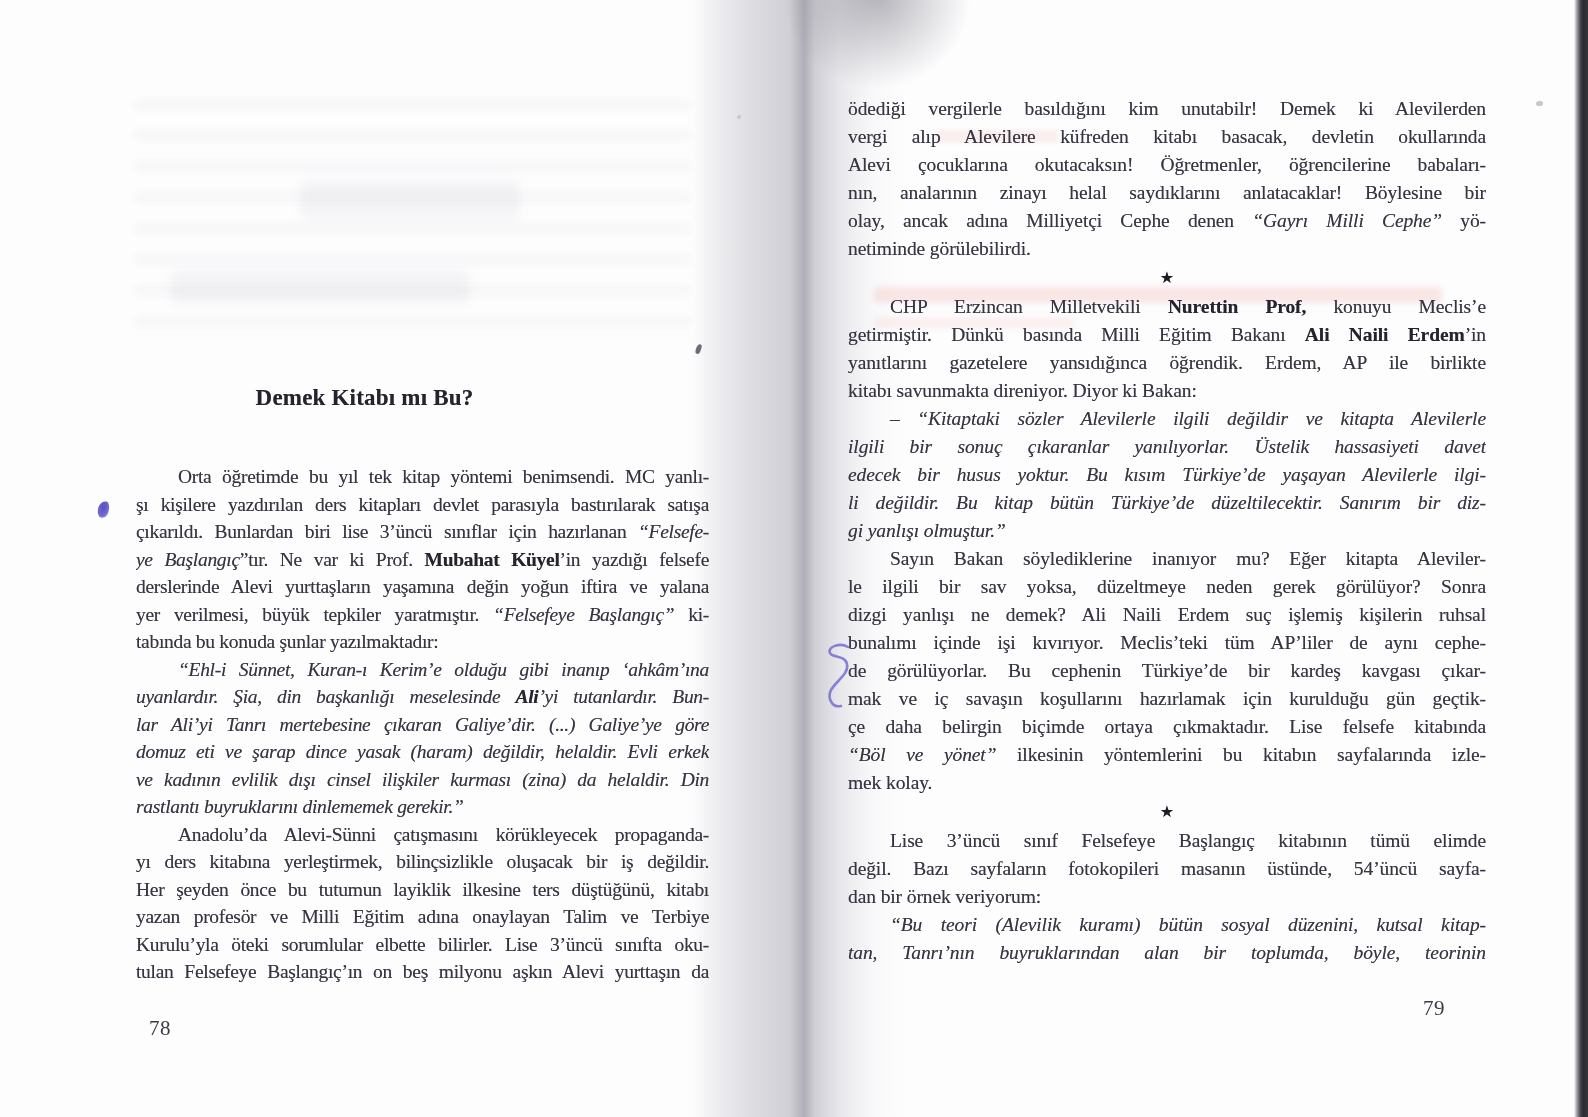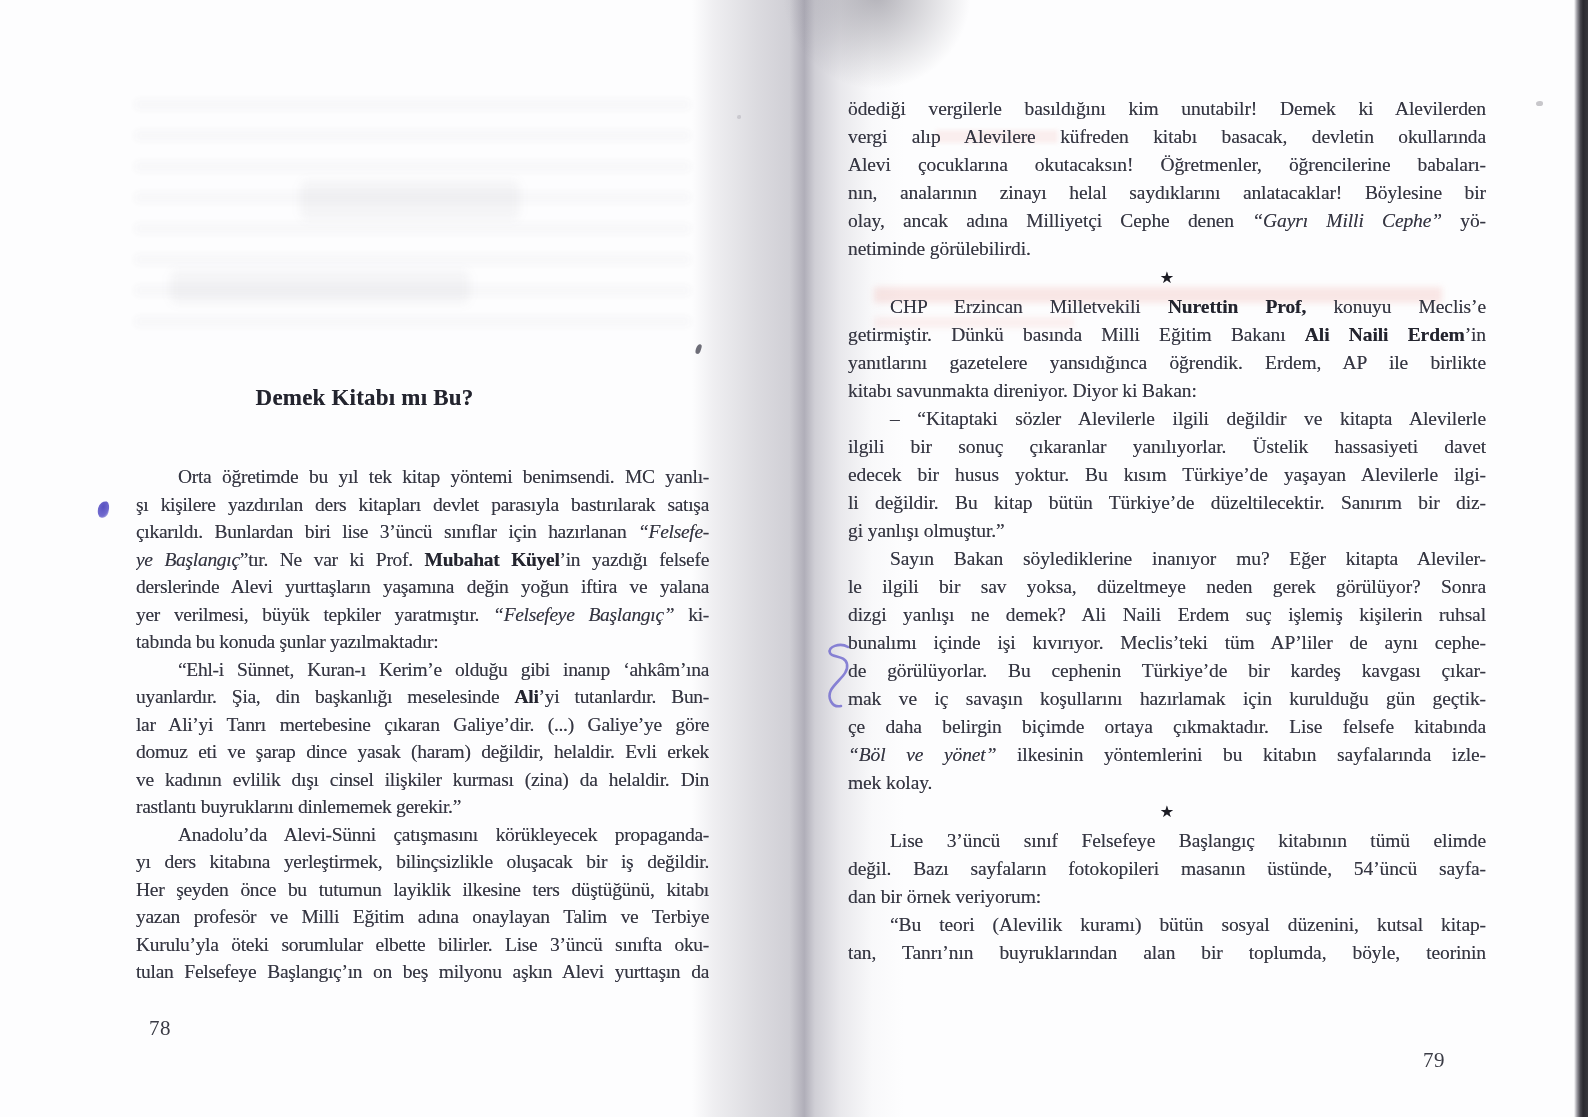--- a/index.html
+++ b/index.html
@@ -62,36 +62,36 @@
   #left-page{left:108px;top:0;width:601px;font-size:19.5px;letter-spacing:-.3px;}
   #right-page{left:848px;top:95px;width:638px;font-size:19.5px;letter-spacing:-.1px;}
   #left-page .line{line-height:27.5px;height:27.5px;}
   #right-page .line{line-height:28px;height:28px;}
   .line{
     text-align:justify;text-align-last:justify;overflow:hidden;white-space:normal;
   }
   .line.last{text-align-last:left;}
   .line.first{text-indent:42px;}
   .p{margin:0;}
-  .p.italic{}
+  .p.italic{font-style:italic;}
   .seg.b{font-weight:bold;color:var(--title-ink);}
   .seg.i{font-style:italic;font-family:Liberation Serif, serif;}
   .title{
     margin:383px 88px 0 0;text-align:center;font-weight:bold;font-size:23px;line-height:30px;
     color:var(--title-ink);letter-spacing:.2px;
   }
   #left-blocks{margin-top:50px;margin-left:28px;}
   .star-sep{
     text-align:center;height:30px;line-height:30px;font-size:16px;color:#1c1c24;
     letter-spacing:0;text-indent:0;
   }
   .page-number{position:absolute;font-size:21px;color:#3a3b45;letter-spacing:.5px;
     font-family:"Liberation Serif","DejaVu Serif",serif;}
   #pn-left{left:108px;top:1016px;margin-left:41px;}
-  #pn-right{left:1423px;top:1048px;}
+  #pn-right{left:1423px;top:996px;}
 </style>
 </head>
 <body style="--ink: #353642; --title-ink: #23242e; --pen: #4f48bd;">
 
 <div class="gutter"></div>
 <div class="edge-strip"></div>
 <div class="ghost"></div>
 <div class="ghost-blob" style="left:300px;top:180px;width:220px;height:40px;"></div>
 <div class="ghost-blob" style="left:170px;top:270px;width:300px;height:34px;"></div>
 <div class="hl hl1"></div>

